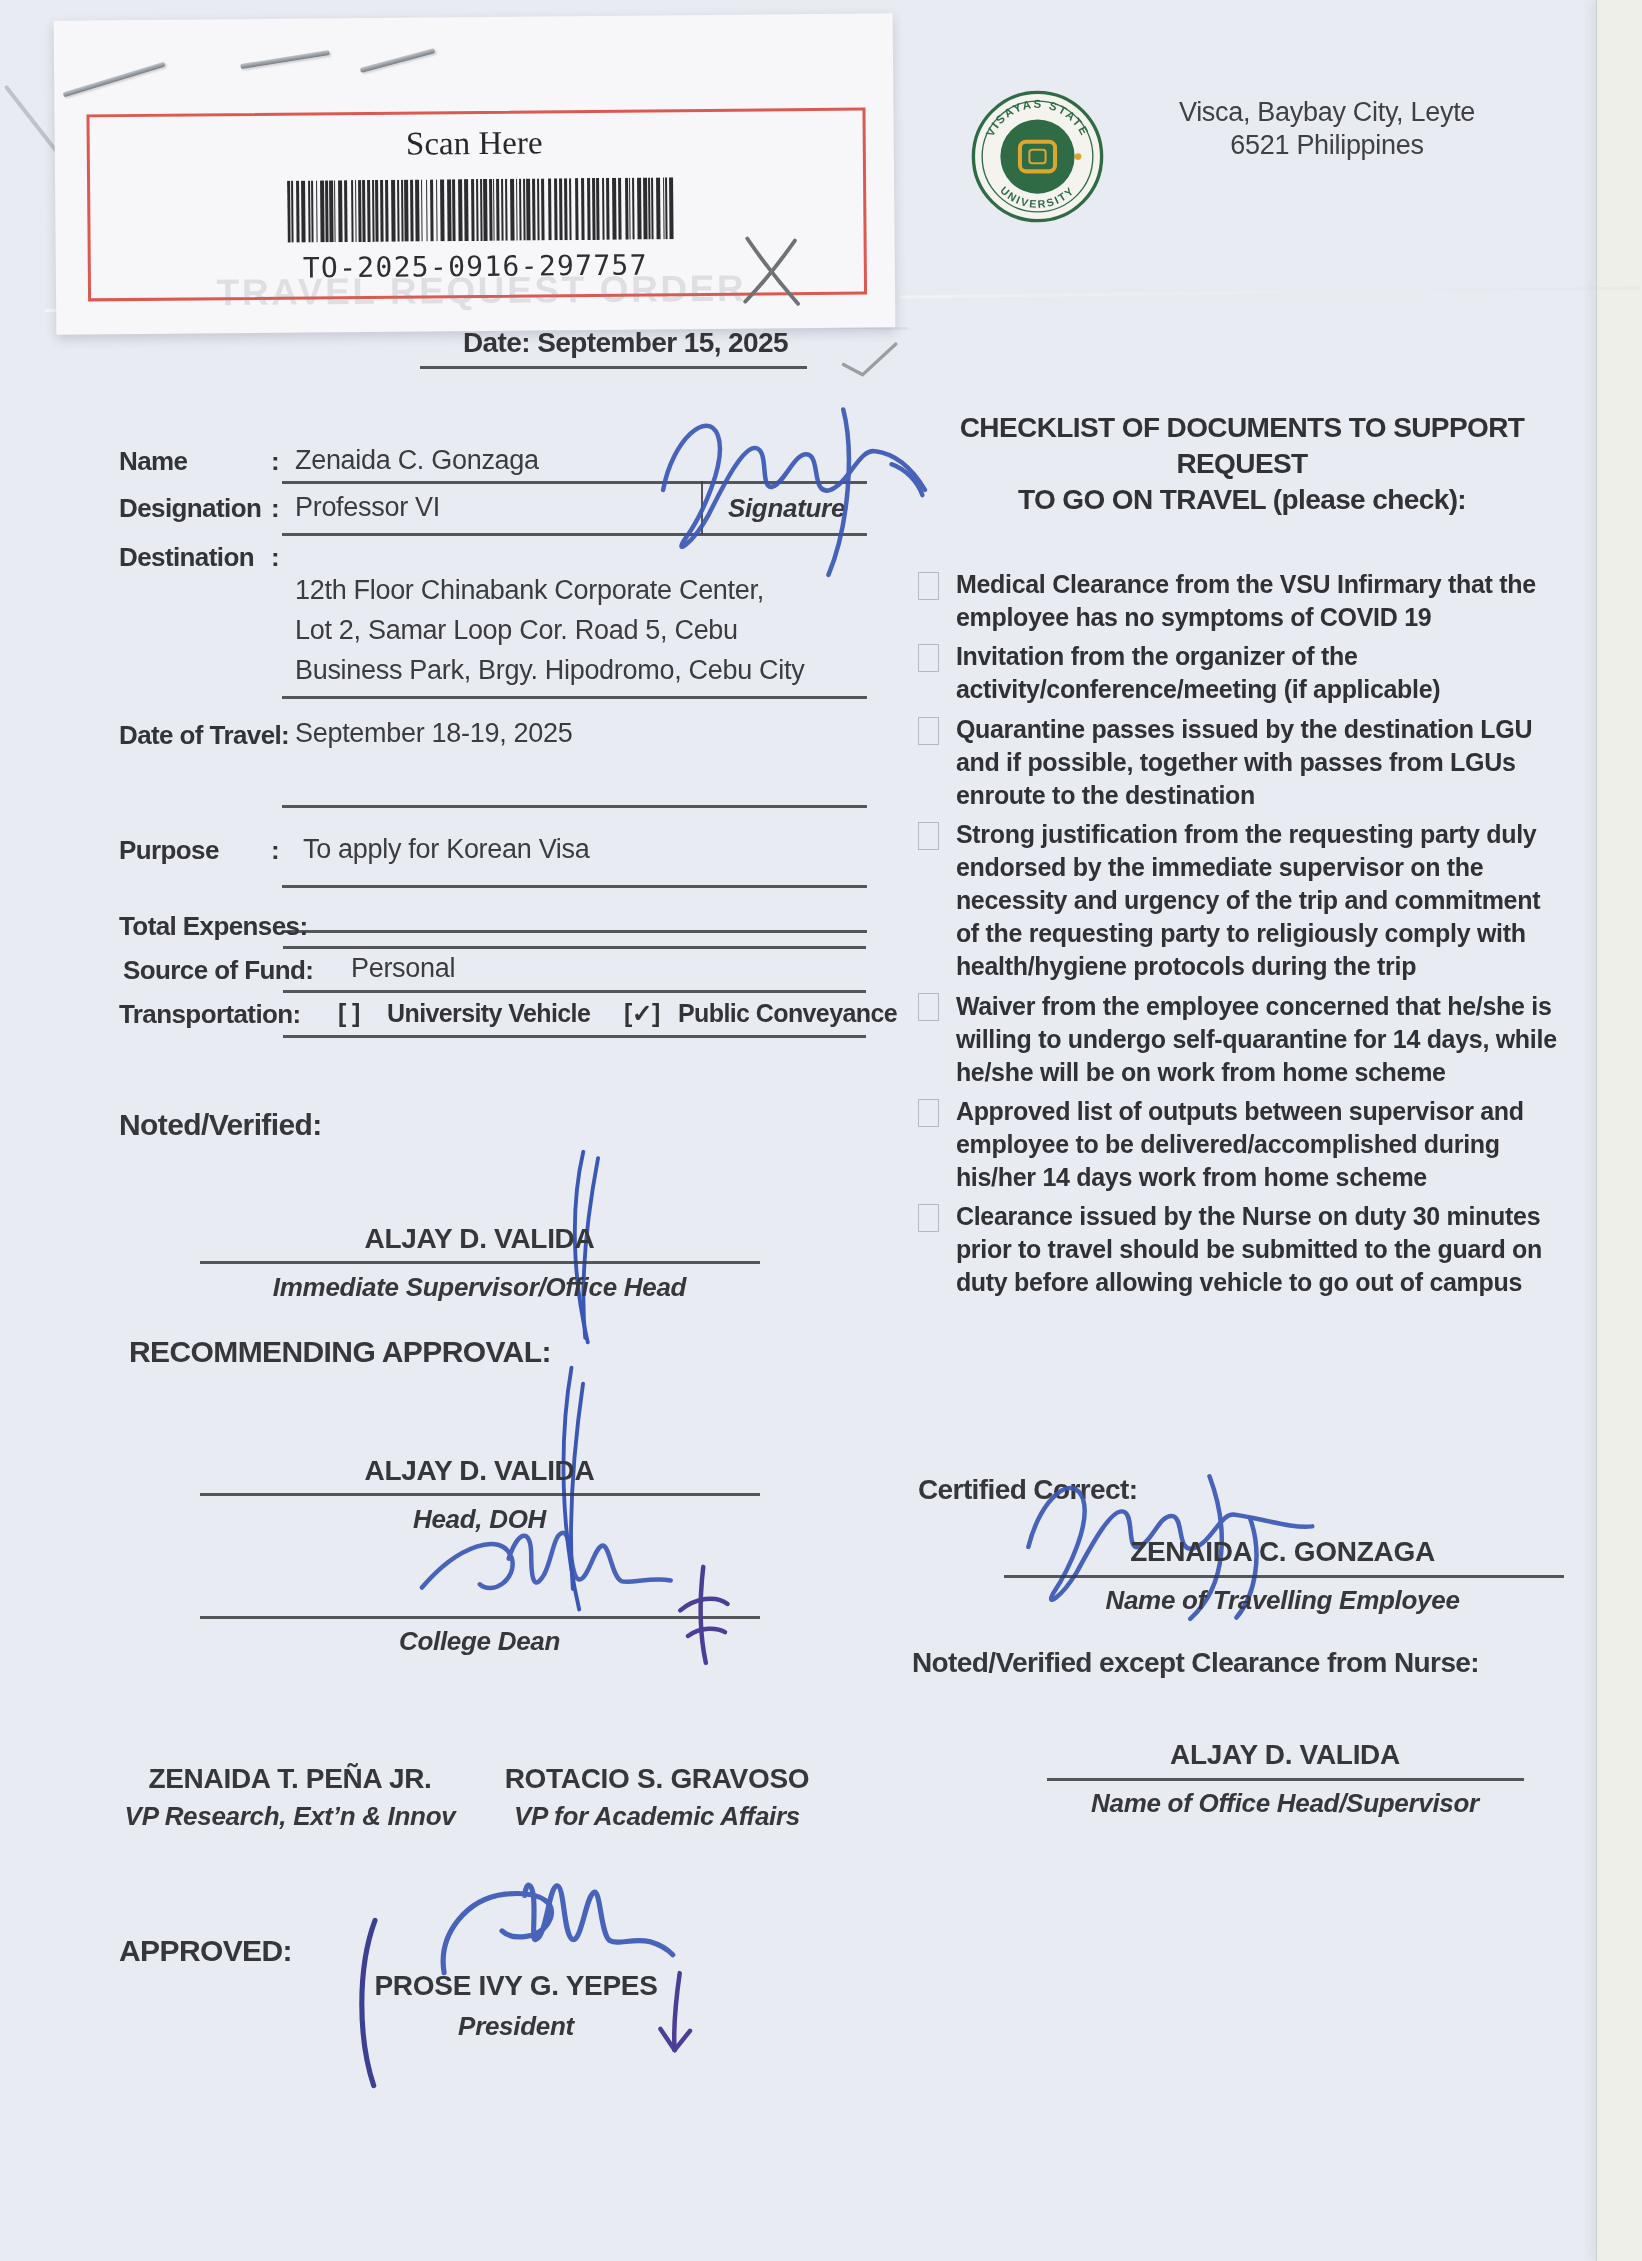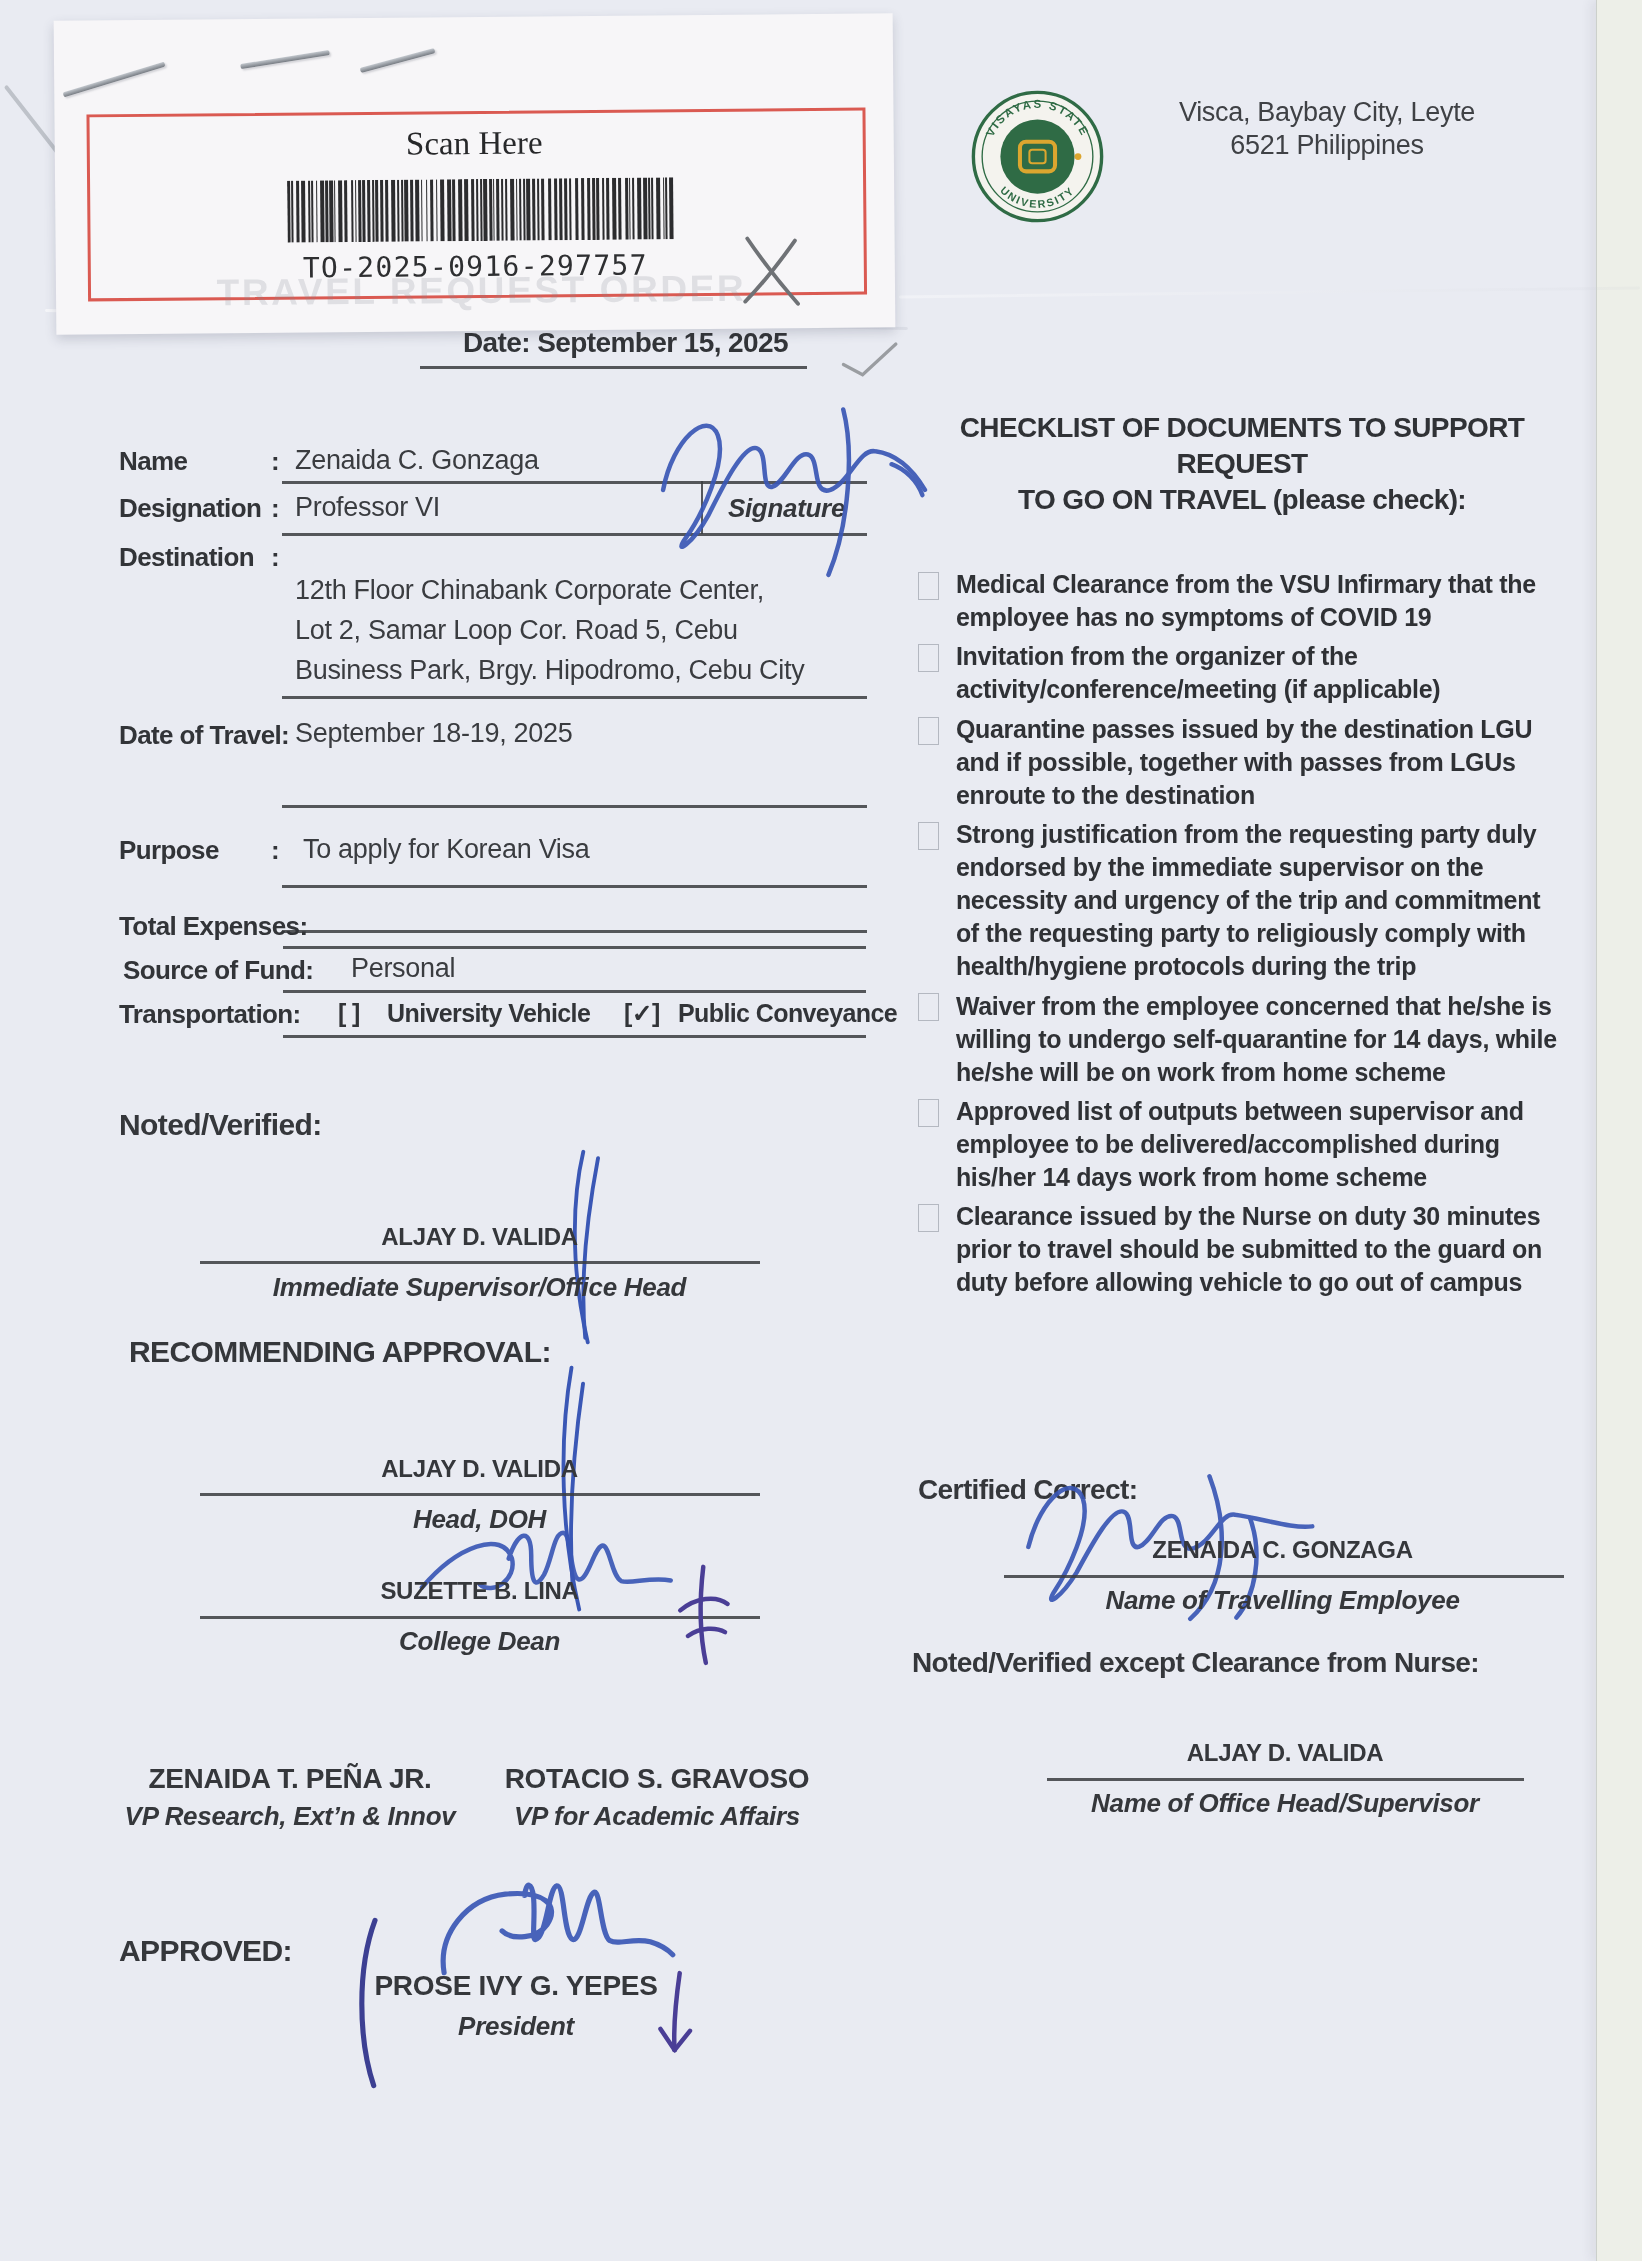--- a/index.html
+++ b/index.html
@@ -30,21 +30,21 @@
 
   .seal{position:absolute;left:970px;top:89px;}
   .hdr{position:absolute;left:1108px;top:91px;width:438px;text-align:center;}
   .hdr .uni{font-size:31px;font-weight:bold;color:#3a3c40;letter-spacing:-0.6px;}
   .hdr .adr{font-size:27px;color:#3f4145;margin-top:6.4px;letter-spacing:-0.3px;}
 
   .lbl{position:absolute;font-size:26px;font-weight:bold;letter-spacing:-0.6px;color:#323438;white-space:nowrap;}
   .val{position:absolute;font-size:27px;letter-spacing:-0.3px;color:#3a3c40;white-space:nowrap;}
   .line{position:absolute;height:2.6px;background:#3a3c40;opacity:.85;}
   .vline{position:absolute;width:1.9px;background:#3a3c40;opacity:.85;}
-  .nm{position:absolute;font-size:24px;font-weight:bold;letter-spacing:-0.3px;text-align:center;white-space:nowrap;}
+  .nm{position:absolute;font-size:28px;font-weight:bold;letter-spacing:-0.3px;text-align:center;white-space:nowrap;}
   .ttl{position:absolute;font-size:26px;font-weight:bold;font-style:italic;letter-spacing:-0.3px;text-align:center;white-space:nowrap;}
   .sec{position:absolute;font-size:30px;font-weight:bold;letter-spacing:-0.6px;white-space:nowrap;}
 
   .chk-col{position:absolute;left:915px;top:410px;width:654px;}
   .chk-title{text-align:center;font-size:28px;font-weight:bold;letter-spacing:-0.6px;line-height:36px;color:#303236;}
   .chk-list{margin-top:50px;}
   .chk-item{display:flex;margin-bottom:6.4px;}
   .chk-box{flex:0 0 19.3px;width:19.3px;height:26px;border:1.9px solid #b4b8c1;margin:3.9px 17px 0 2.6px;}
   .chk-text{font-size:25px;font-weight:bold;letter-spacing:-0.3px;line-height:33px;color:#2f3135;width:602px;}
 
@@ -257,21 +257,20 @@
   </svg>
   <div class="nm" style="left:193px;top:1455px;width:573px">ALJAY D. VALIDA</div>
   <div class="line" style="left:200px;top:1493px;width:560px"></div>
   <div class="ttl" style="left:193px;top:1504px;width:573px">Head, DOH</div>
 
   <svg class="sig" style="left:412px;top:1520px" width="277" height="90" viewBox="0 0 430 140">
     <g stroke="#3a57b5" stroke-width="7" fill="none" stroke-linecap="round" opacity="0.92">
       <path d="M15,105 C70,40 140,15 155,60 C163,92 125,118 105,100 M150,60 C165,15 185,12 185,55 C185,95 190,110 205,85 C218,60 220,20 235,20 C248,22 245,85 258,92 C272,98 282,45 295,40 C307,37 310,88 325,95 C340,100 370,88 402,94"></path>
     </g>
   </svg>
-  <div class="nm" style="left:193px;top:1577px;width:573px">SUZETTE B. LINA</div>
   <div class="line" style="left:200px;top:1616px;width:560px"></div>
   <div class="ttl" style="left:193px;top:1626px;width:573px">College Dean</div>
   <svg class="sig" style="left:670px;top:1564px" width="64" height="103" viewBox="0 0 100 160">
     <g stroke="#4a3e96" stroke-width="7" fill="none" stroke-linecap="round">
       <path d="M52,4 C46,55 46,108 56,154"></path>
       <path d="M16,72 C40,52 72,48 90,62"></path>
       <path d="M28,112 C48,98 72,98 86,106"></path>
     </g>
   </svg>
 

